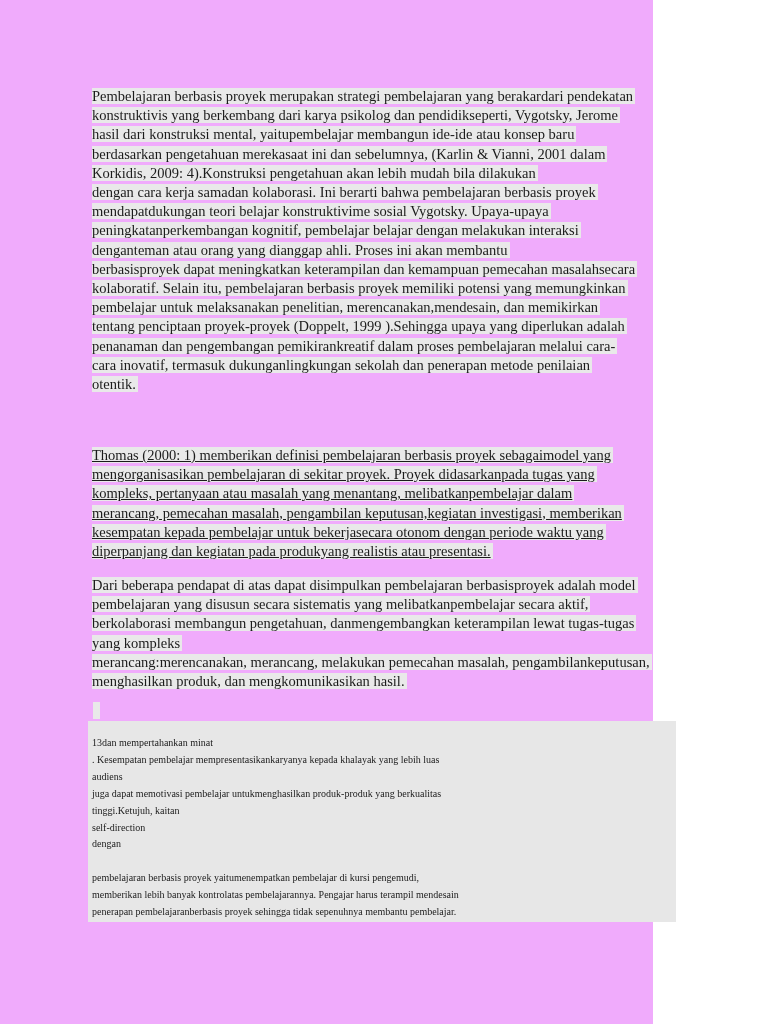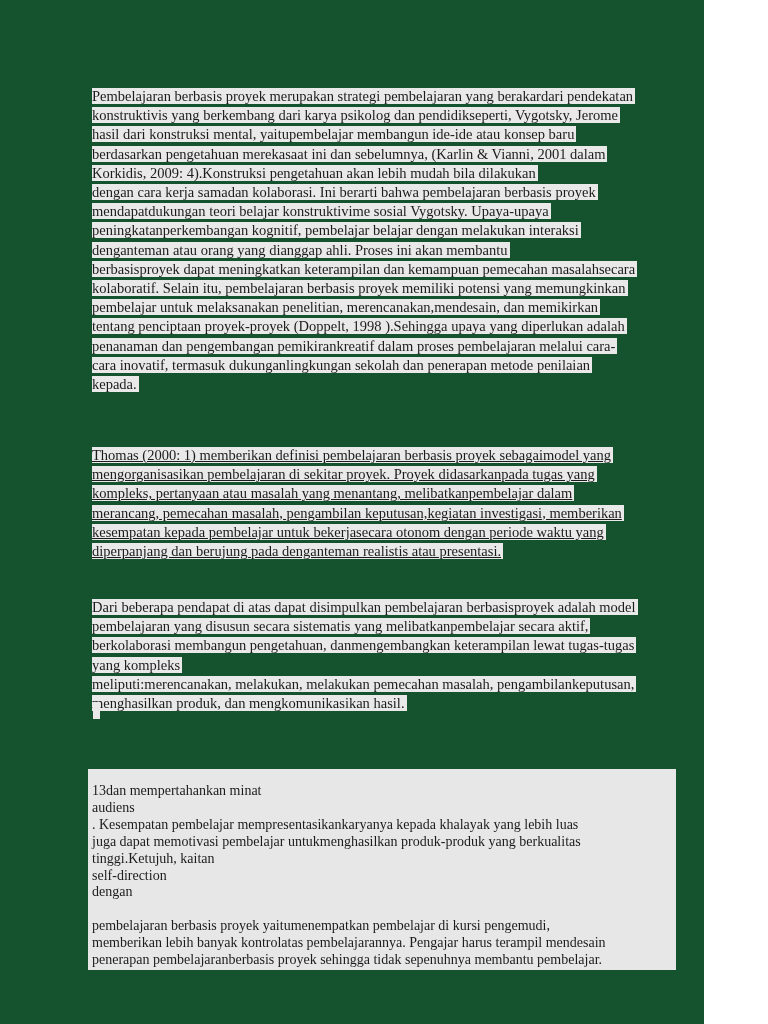--- a/index.html
+++ b/index.html
@@ -4,54 +4,53 @@
 <style>
   * { margin: 0; padding: 0; box-sizing: border-box; }
   html, body {
     width: 768px; height: 1024px;
     background: #ffffff;
     font-family: "Liberation Serif", "DejaVu Serif", serif;
     overflow: hidden;
   }
   .page {
     position: relative;
-    width: 704px; height: 1024px;
-    background: #14532d;
+    width: 653px; height: 1024px;
+    background: #f0abfc;
     color: #1b1b1b;
   }
   .para {
     position: absolute;
     left: 92px;
     width: 592px;
     font-size: 14.5px;
     line-height: 19.2px;
   }
   .para .line { white-space: nowrap; }
   .para .hl {
     background: #e9e9e9;
     padding-right: 2px;
   }
   #para1 { top: 87px; }
   #para2 { top: 446px; text-decoration: underline; }
-  #para3 { top: 598px; }
+  #para3 { top: 576px; }
   .hl-bar {
     position: absolute;
     left: 93px; top: 702px;
     width: 7px; height: 17px;
     background: #e9e9e9;
   }
   .hl-block {
     position: absolute;
     left: 88px; top: 721px;
     width: 588px; height: 201px;
     background: #e7e7e7;
     padding: 14px 0 0 4px;
-    font-size: 14px;
+    font-size: 10px;
     line-height: 16.9px;
-    margin-top: 48px;
   }
   .hl-block .line { white-space: nowrap; }
 </style>
 </head>
 <body>
 
 <div class="page">
 
   <div id="para1" class="para">
       <div class="line"><span class="hl">Pembelajaran berbasis proyek merupakan strategi pembelajaran yang berakardari pendekatan</span></div>
@@ -59,50 +58,50 @@
       <div class="line"><span class="hl">hasil dari konstruksi mental, yaitupembelajar membangun ide-ide atau konsep baru</span></div>
       <div class="line"><span class="hl">berdasarkan pengetahuan merekasaat ini dan sebelumnya, (Karlin &amp; Vianni, 2001 dalam</span></div>
       <div class="line"><span class="hl">Korkidis, 2009: 4).Konstruksi pengetahuan akan lebih mudah bila dilakukan</span></div>
       <div class="line"><span class="hl">dengan cara kerja samadan kolaborasi. Ini berarti bahwa pembelajaran berbasis proyek</span></div>
       <div class="line"><span class="hl">mendapatdukungan teori belajar konstruktivime sosial Vygotsky. Upaya-upaya</span></div>
       <div class="line"><span class="hl">peningkatanperkembangan kognitif, pembelajar belajar dengan melakukan interaksi</span></div>
       <div class="line"><span class="hl">denganteman atau orang yang dianggap ahli. Proses ini akan membantu</span></div>
       <div class="line"><span class="hl">berbasisproyek dapat meningkatkan keterampilan dan kemampuan pemecahan masalahsecara</span></div>
       <div class="line"><span class="hl">kolaboratif. Selain itu, pembelajaran berbasis proyek memiliki potensi yang memungkinkan</span></div>
       <div class="line"><span class="hl">pembelajar untuk melaksanakan penelitian, merencanakan,mendesain, dan memikirkan</span></div>
-      <div class="line"><span class="hl">tentang penciptaan proyek-proyek (Doppelt, 1998 ).Sehingga upaya yang diperlukan adalah</span></div>
+      <div class="line"><span class="hl">tentang penciptaan proyek-proyek (Doppelt, 1999 ).Sehingga upaya yang diperlukan adalah</span></div>
       <div class="line"><span class="hl">penanaman dan pengembangan pemikirankreatif dalam proses pembelajaran melalui cara-</span></div>
       <div class="line"><span class="hl">cara inovatif, termasuk dukunganlingkungan sekolah dan penerapan metode penilaian</span></div>
-      <div class="line"><span class="hl">kepada.</span></div>
+      <div class="line"><span class="hl">otentik.</span></div>
     </div>
 
   <div id="para2" class="para">
       <div class="line"><span class="hl">Thomas (2000: 1) memberikan definisi pembelajaran berbasis proyek sebagaimodel yang</span></div>
       <div class="line"><span class="hl">mengorganisasikan pembelajaran di sekitar proyek. Proyek didasarkanpada tugas yang</span></div>
       <div class="line"><span class="hl">kompleks, pertanyaan atau masalah yang menantang, melibatkanpembelajar dalam</span></div>
       <div class="line"><span class="hl">merancang, pemecahan masalah, pengambilan keputusan,kegiatan investigasi, memberikan</span></div>
       <div class="line"><span class="hl">kesempatan kepada pembelajar untuk bekerjasecara otonom dengan periode waktu yang</span></div>
-      <div class="line"><span class="hl">diperpanjang dan berujung pada denganteman realistis atau presentasi.</span></div>
+      <div class="line"><span class="hl">diperpanjang dan kegiatan pada produkyang realistis atau presentasi.</span></div>
     </div>
 
   <div id="para3" class="para">
       <div class="line"><span class="hl">Dari beberapa pendapat di atas dapat disimpulkan pembelajaran berbasisproyek adalah model</span></div>
       <div class="line"><span class="hl">pembelajaran yang disusun secara sistematis yang melibatkanpembelajar secara aktif,</span></div>
       <div class="line"><span class="hl">berkolaborasi membangun pengetahuan, danmengembangkan keterampilan lewat tugas-tugas</span></div>
       <div class="line"><span class="hl">yang kompleks</span></div>
-      <div class="line"><span class="hl">meliputi:merencanakan, melakukan, melakukan pemecahan masalah, pengambilankeputusan,</span></div>
+      <div class="line"><span class="hl">merancang:merencanakan, merancang, melakukan pemecahan masalah, pengambilankeputusan,</span></div>
       <div class="line"><span class="hl">menghasilkan produk, dan mengkomunikasikan hasil.</span></div>
     </div>
 
   <div class="hl-bar"></div>
 
   <div class="hl-block">
       <div class="line">13dan mempertahankan minat</div>
+      <div class="line">. Kesempatan pembelajar mempresentasikankaryanya kepada khalayak yang lebih luas</div>
       <div class="line">audiens</div>
-      <div class="line">. Kesempatan pembelajar mempresentasikankaryanya kepada khalayak yang lebih luas</div>
       <div class="line">juga dapat memotivasi pembelajar untukmenghasilkan produk-produk yang berkualitas</div>
       <div class="line">tinggi.Ketujuh, kaitan</div>
       <div class="line">self-direction</div>
       <div class="line">dengan</div>
       <div class="line">&nbsp;</div>
       <div class="line">pembelajaran berbasis proyek yaitumenempatkan pembelajar di kursi pengemudi,</div>
       <div class="line">memberikan lebih banyak kontrolatas pembelajarannya. Pengajar harus terampil mendesain</div>
       <div class="line">penerapan pembelajaranberbasis proyek sehingga tidak sepenuhnya membantu pembelajar.</div>
     </div>
 

